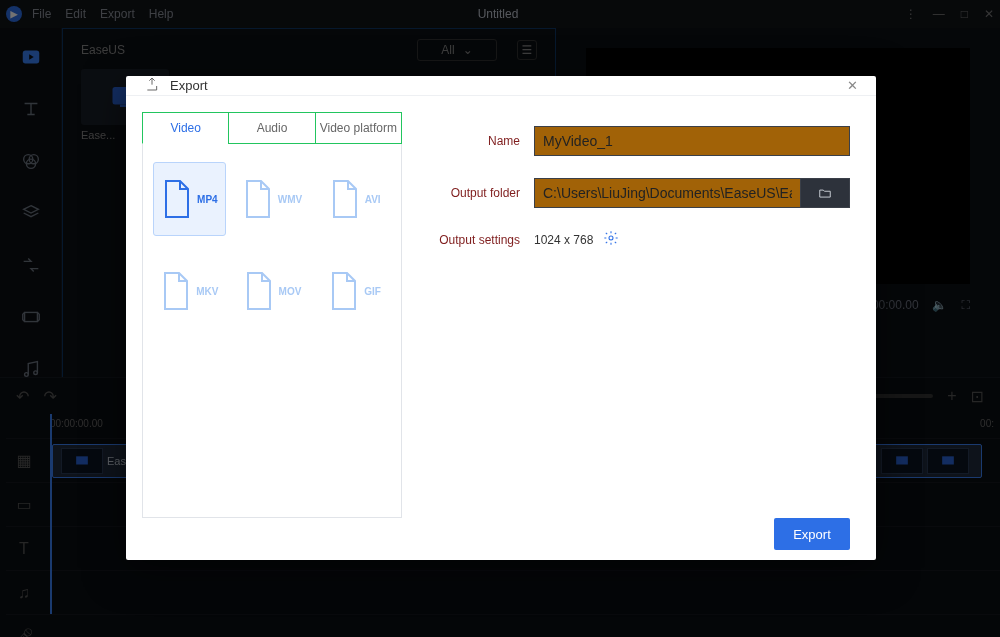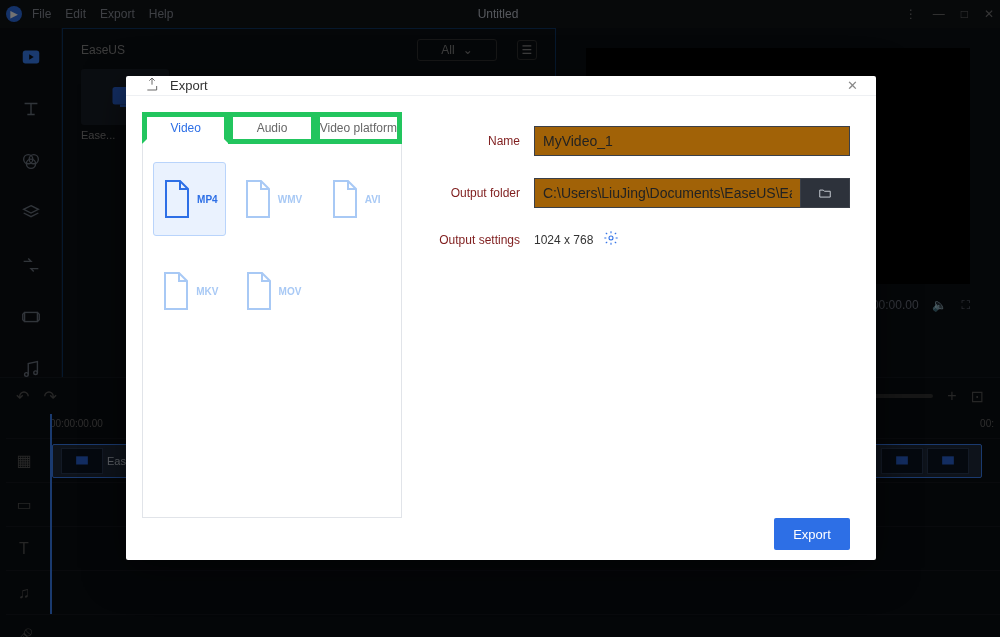--- a/index.html
+++ b/index.html
@@ -45,21 +45,21 @@
 
   
   .modal { position:absolute; left:126px; top:76px; width:750px; height:484px; background:#fff; border-radius:2px; box-shadow:0 8px 40px rgba(0,0,0,0.5); display:flex; flex-direction:column; }
   .modal-header { height:44px; border-bottom:1px solid #eef0f3; display:flex; align-items:center; padding:0 18px; color:#333; font-size:13px; }
   .modal-header .exp-icon { margin-right:10px; color:#666; }
   .modal-header .close { margin-left:auto; cursor:pointer; color:#888; }
 
   .modal-body { flex:1; display:flex; }
   .left-col { width:276px; padding:16px 0 0 16px; }
   .tabs { display:flex; }
-  .tab { flex:1; height:32px; border:5px solid #22c55e; font-size:12px; color:#666; display:flex;align-items:center;justify-content:center; cursor:pointer; background:#fff; margin-left:-1px; }
+  .tab { flex:1; height:32px; border:1px solid #22c55e; font-size:12px; color:#666; display:flex;align-items:center;justify-content:center; cursor:pointer; background:#fff; margin-left:-1px; }
   .tab:first-child { margin-left:0; }
   .tab.active { color:#2d6fe6; border-bottom-color:#fff; }
   .format-box { border:1px solid #e1e4e9; border-top:none; height:374px; padding:18px 10px; }
   .format-grid { display:grid; grid-template-columns:repeat(3,1fr); gap:18px 10px; }
   .fmt { height:74px; border-radius:3px; display:flex; flex-direction:row; align-items:center; justify-content:center; gap:4px; cursor:pointer; }
   .fmt.active { background:#eaf2fe; border:1px solid #b9d4fb; }
   .fmt svg { width:32px; height:40px; }
   .fmt .lbl { font-size:10px; font-weight:600; }
   .fmt.active .lbl { color:#2d6fe6; }
   .fmt .lbl.light { color:#a8c9f5; }
@@ -277,20 +277,27 @@
               </svg>
               <span class="lbl light">MKV</span>
             </div>
             <div class="fmt">
               <svg viewBox="0 0 32 40" fill="none" stroke="#a8c9f5" stroke-width="2">
                 <path d="M5 2h14l8 8v28H5z"></path>
                 <path d="M19 2v8h8"></path>
               </svg>
               <span class="lbl light">MOV</span>
             </div>
+            <div class="fmt">
+              <svg viewBox="0 0 32 40" fill="none" stroke="#a8c9f5" stroke-width="2">
+                <path d="M5 2h14l8 8v28H5z"></path>
+                <path d="M19 2v8h8"></path>
+              </svg>
+              <span class="lbl light">GIF</span>
+            </div>
           </div>
       </div>
     </div>
 
     <div class="right-col">
       <div class="field">
         <div class="flabel">Name</div>
         <input type="text" value="MyVideo_1" style="">
       </div>
       <div class="field folder-row">

